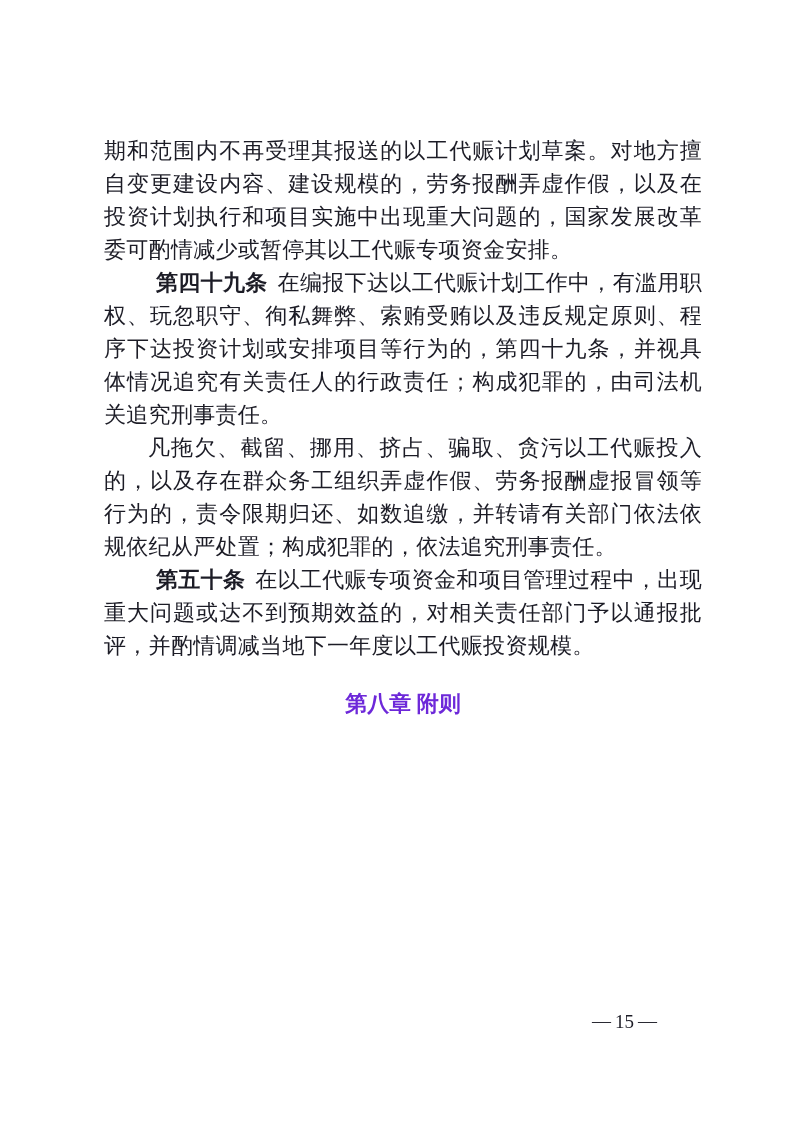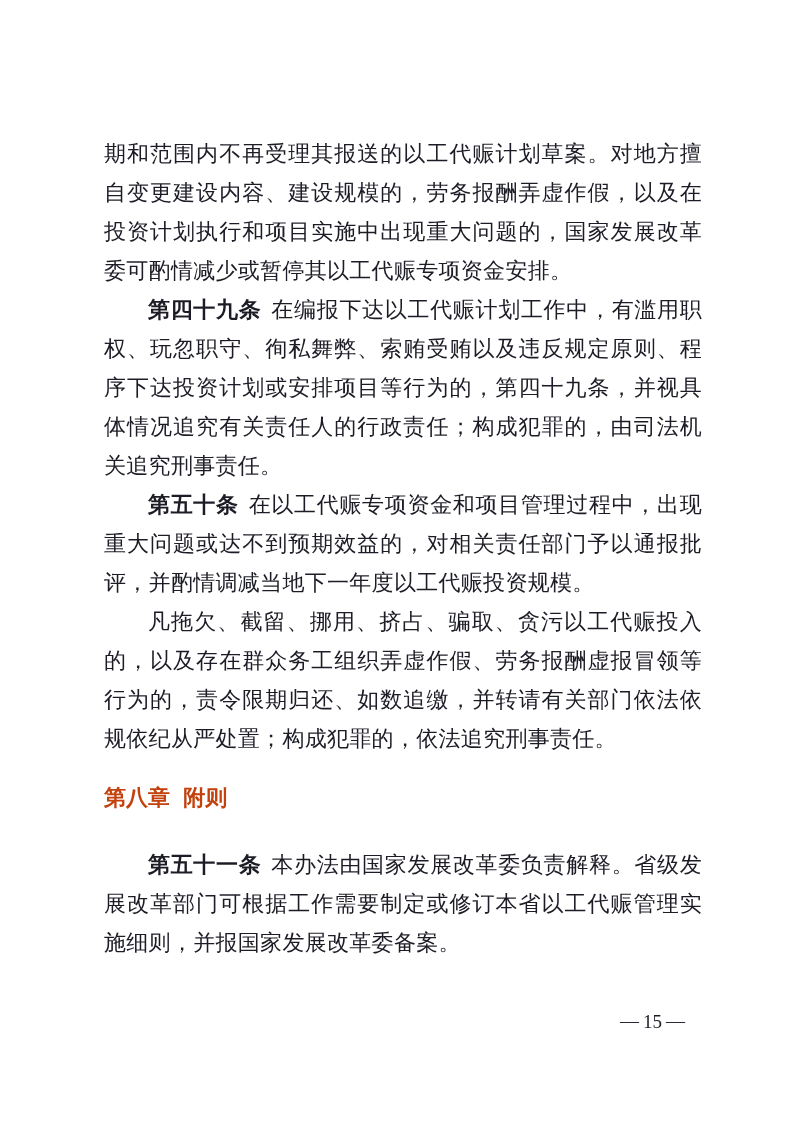--- a/index.html
+++ b/index.html
@@ -22,66 +22,66 @@
   }
   .content {
     position: absolute;
     left: 104px;
     top: 134px;
     width: 598px;
   }
   .para {
     margin: 0;
     font-size: 22px;
-    line-height: 39px;
+    line-height: 33px;
     text-align: justify;
     text-justify: inter-character;
     letter-spacing: 0.3px;
   }
   .para.indent {
     text-indent: 2em;
   }
   .article-no {
     font-weight: 700;
     font-family: "Liberation Sans", "DejaVu Sans", sans-serif;
     margin-right: 0.45em;
+    margin-left: 8px;
   }
   .chapter-heading {
     margin: 22px 0 26px 0;
     font-size: 22px;
     line-height: 39px;
-    text-align: left;
+    text-align: center;
     text-indent: 0;
     font-weight: 700;
-    font-family: Liberation Mono, monospace;
-    color: #c2410c;
+    font-family: Liberation Serif, serif;
+    color: #6d28d9;
   }
   .page-number {
     position: absolute;
     top: 1010px;
-    right: 105px;
+    right: 133px;
     font-size: 19px;
     line-height: 23px;
     color: #1c1c26;
     white-space: nowrap;
   }
   .page-number .dash {
     display: inline-block;
     margin: 0 4px;
     transform: translateY(-1px);
   }
 </style>
 </head>
 <body>
 
 <div class="page">
   <main class="content" id="content">
       <p class="para"><span>期和范围内不再受理其报送的以工代赈计划草案。对地方擅自变更建设内容、建设规模的，劳务报酬弄虚作假，以及在投资计划执行和项目实施中出现重大问题的，国家发展改革委可酌情减少或暂停其以工代赈专项资金安排。</span></p>
       <p class="para indent"><strong class="article-no">第四十九条</strong><span>在编报下达以工代赈计划工作中，有滥用职权、玩忽职守、徇私舞弊、索贿受贿以及违反规定原则、程序下达投资计划或安排项目等行为的，第四十九条，并视具体情况追究有关责任人的行政责任；构成犯罪的，由司法机关追究刑事责任。</span></p>
+      <p class="para indent"><span>凡拖欠、截留、挪用、挤占、骗取、贪污以工代赈投入的，以及存在群众务工组织弄虚作假、劳务报酬虚报冒领等行为的，责令限期归还、如数追缴，并转请有关部门依法依规依纪从严处置；构成犯罪的，依法追究刑事责任。</span></p>
       <p class="para indent"><strong class="article-no">第五十条</strong><span>在以工代赈专项资金和项目管理过程中，出现重大问题或达不到预期效益的，对相关责任部门予以通报批评，并酌情调减当地下一年度以工代赈投资规模。</span></p>
-      <p class="para indent"><span>凡拖欠、截留、挪用、挤占、骗取、贪污以工代赈投入的，以及存在群众务工组织弄虚作假、劳务报酬虚报冒领等行为的，责令限期归还、如数追缴，并转请有关部门依法依规依纪从严处置；构成犯罪的，依法追究刑事责任。</span></p>
       <h2 class="chapter-heading">第八章 附则</h2>
-      <p class="para indent"><strong class="article-no">第五十一条</strong><span>本办法由国家发展改革委负责解释。省级发展改革部门可根据工作需要制定或修订本省以工代赈管理实施细则，并报国家发展改革委备案。</span></p>
     </main>
   <div class="page-number">
     <span class="dash">—</span><span>15</span><span class="dash">—</span>
   </div>
 </div>
 
 </body></html>

